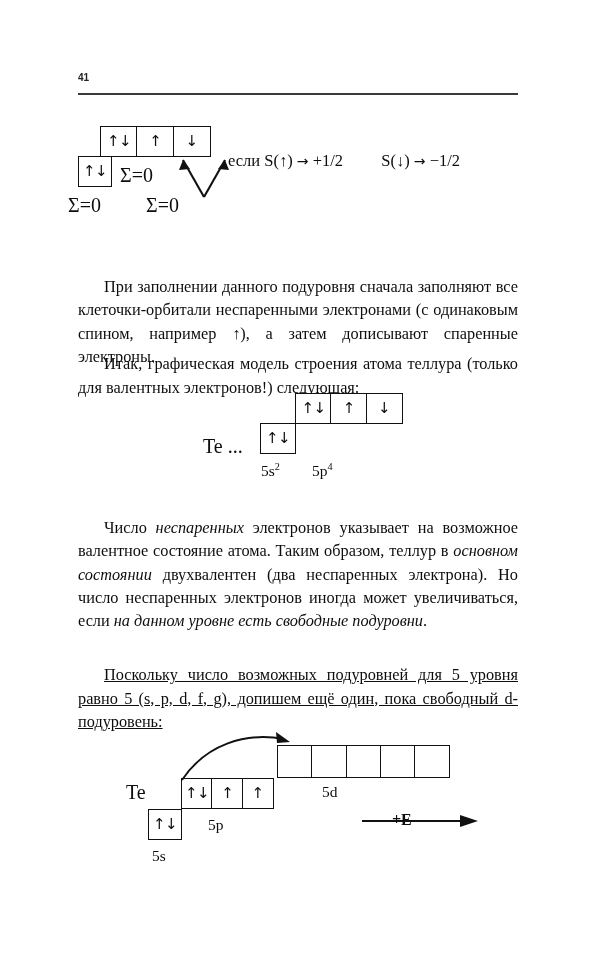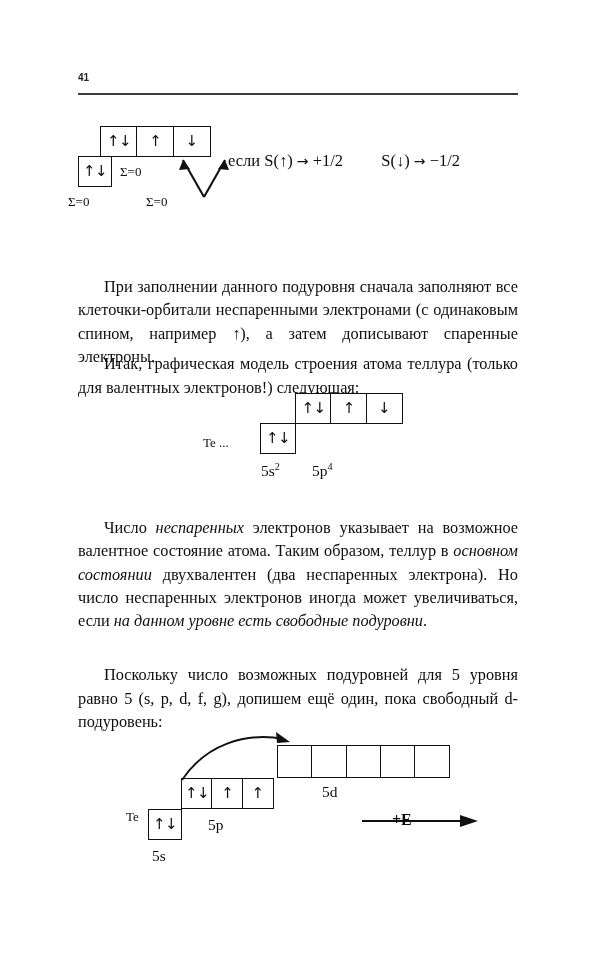--- a/index.html
+++ b/index.html
@@ -50,21 +50,21 @@
     text-align: justify;
     text-justify: inter-word;
     hyphens: manual;
   }
   .para .ind { display: inline-block; width: 26px; }
   .para i { font-style: italic; }
 
   #para-fill   { top: 243px; margin-top: 32px; }
   #para-model  { top: 336px; font-family: Liberation Serif, serif; }
   #para-unpaired { top: 508px; margin-top: 8px; }
-  #para-sublevels { top: 647px; }
+  #para-sublevels { top: 647px; text-decoration: underline; }
 
   
   .diagram { position: absolute; }
 
   .cellrow { position: absolute; display: flex; }
   .cell {
     box-sizing: border-box;
     border: 1.7px solid #111;
     margin-left: -1.7px;
     display: flex;
@@ -73,21 +73,21 @@
     font-family: "DejaVu Sans", sans-serif;
     font-size: 15px;
     line-height: 1;
     letter-spacing: -0.5px;
     background: #fff;
   }
   .cell:first-child { margin-left: 0; }
 
   .lbl {
     position: absolute;
-    font-size: 13px;
+    font-size: 20px;
     white-space: nowrap;
     line-height: 1;
   }
   .lbl.small { font-size: 15.5px; }
   .lbl sup { font-size: 0.66em; vertical-align: super; }
 
   
   #fig-spin { left: 0; top: 0; width: 600px; height: 100px; }
   #fig1-toprow { left: 100px; top: 126px; }
   #fig1-toprow .cell { width: 38px; height: 31px; }
@@ -116,21 +116,21 @@
   #fig2-5s   { left: 261px; top: 462px; }
   #fig2-5p   { left: 312px; top: 462px; text-align: right; }
 
   
   #fig3-drow { left: 277px; top: 745px; }
   #fig3-drow .cell { width: 36px; height: 33px; }
   #fig3-prow { left: 181px; top: 778px; }
   #fig3-prow .cell { width: 32px; height: 31px; }
   #fig3-srow { left: 148px; top: 809px; }
   #fig3-srow .cell { width: 34px; height: 31px; }
-  #fig3-te   { left: 126px; top: 782px; margin-top: 28px; }
+  #fig3-te   { left: 126px; top: 782px; }
   #fig3-5d   { left: 322px; top: 784px; }
   #fig3-5p   { left: 208px; top: 817px; }
   #fig3-5s   { left: 152px; top: 848px; }
   #fig3-curve { position: absolute; left: 176px; top: 730px; }
   #fig3-energy { position: absolute; left: 360px; top: 808px; }
   #fig3-plusE { left: 392px; top: 812px; font-weight: bold; font-size: 16px; }
 </style>
 </head>
 <body>
 

